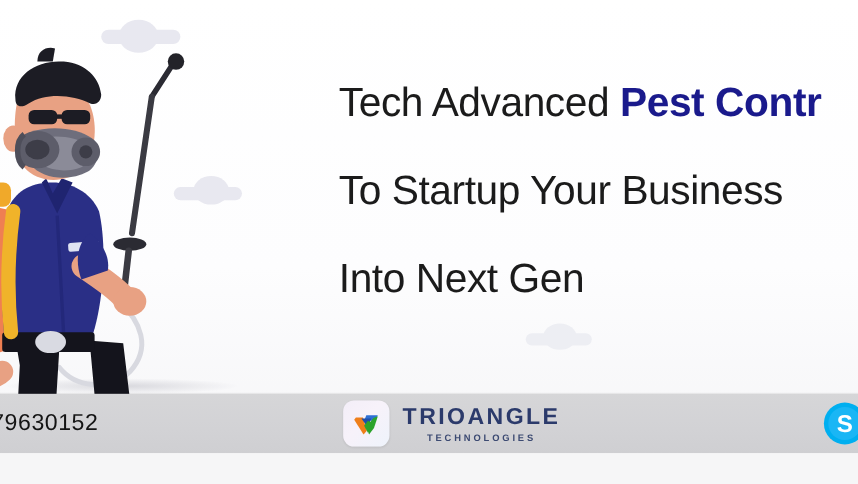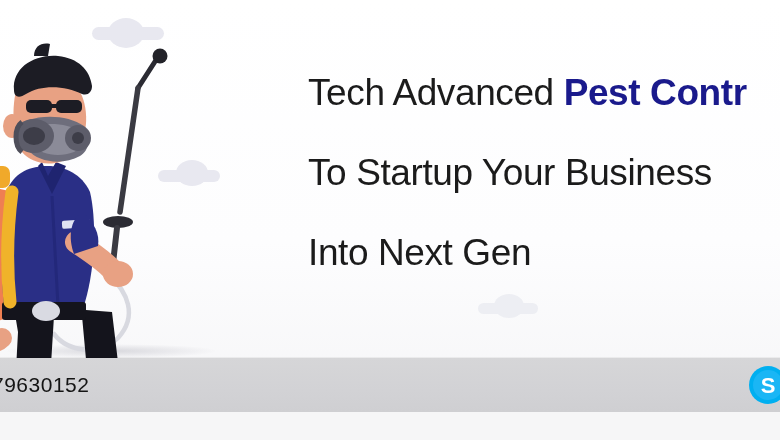--- a/index.html
+++ b/index.html
@@ -250,20 +250,36 @@
     <div class="hl-line" id="hl-1">
       <span>Tech Advanced </span><span class="hl-accent">Pest Contr</span>
     </div>
     <div class="hl-line" id="hl-2">To Startup Your Business</div>
     <div class="hl-line" id="hl-3">Into Next Gen</div>
   </div>
 
   <div id="bottom-bar">
     <div id="phone-number">79630152</div>
 
+    <div id="brand-lockup">
+      <div id="brand-logo-tile">
+        <svg width="28" height="28" viewBox="0 0 28 28" xmlns="http://www.w3.org/2000/svg">
+
+          <path d="M4.5 8.5 L11 8.5 L14.5 20.5 L11.5 24 L3 10.5 Z" fill="#ef7f1a"></path>
+          <path d="M14 6.5 L24.5 6.5 L21.5 11.5 L12 11.5 Z" fill="#2d6fd4"></path>
+          <path d="M24.5 7.5 L21 18 L16.5 24 L14 17 L20.5 9 Z" fill="#2ba32b"></path>
+          <path d="M9.5 9.5 L18.5 9.5 L15 18 L12.5 13.5 Z" fill="#1f4fa8"></path>
+          <path d="M12 16 L15.5 22.5 L18.5 13 L15.5 11.5 Z" fill="#2ba32b"></path>
+        </svg>
+      </div>
+      <div id="brand-text">
+        <div id="brand-name">TRIOANGLE</div>
+        <div id="brand-tagline">TECHNOLOGIES</div>
+      </div>
+    </div>
 
     <div id="skype-icon">
       <svg width="40" height="40" viewBox="0 0 40 40" xmlns="http://www.w3.org/2000/svg">
         <circle cx="20" cy="20" r="19" fill="#00aff0"></circle>
         <circle cx="20" cy="20" r="15" fill="#1ab6f5"></circle>
         <text x="20" y="28" text-anchor="middle" font-family="Liberation Sans, sans-serif" font-size="22" font-weight="700" fill="#ffffff">S</text>
       </svg>
     </div>
   </div>
 

